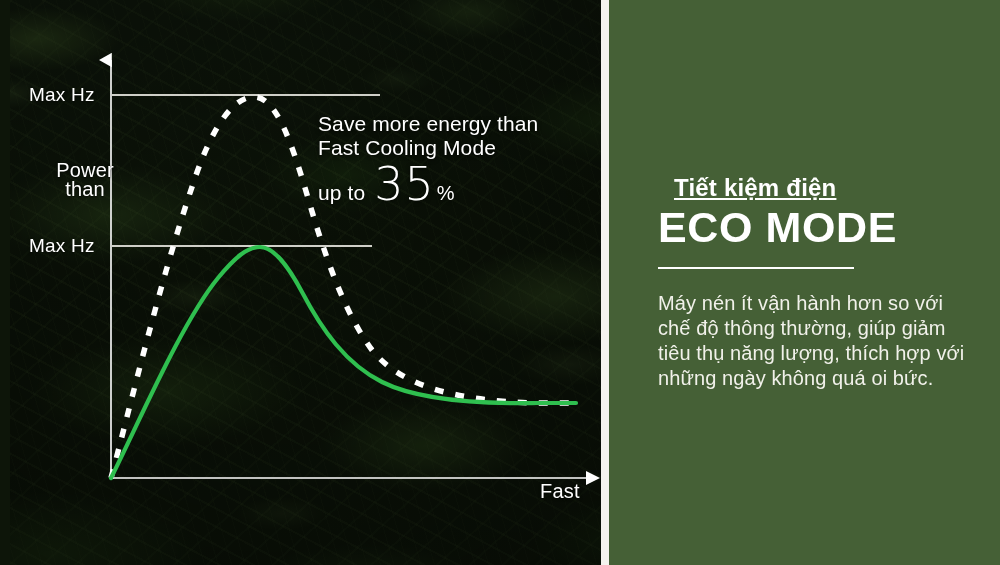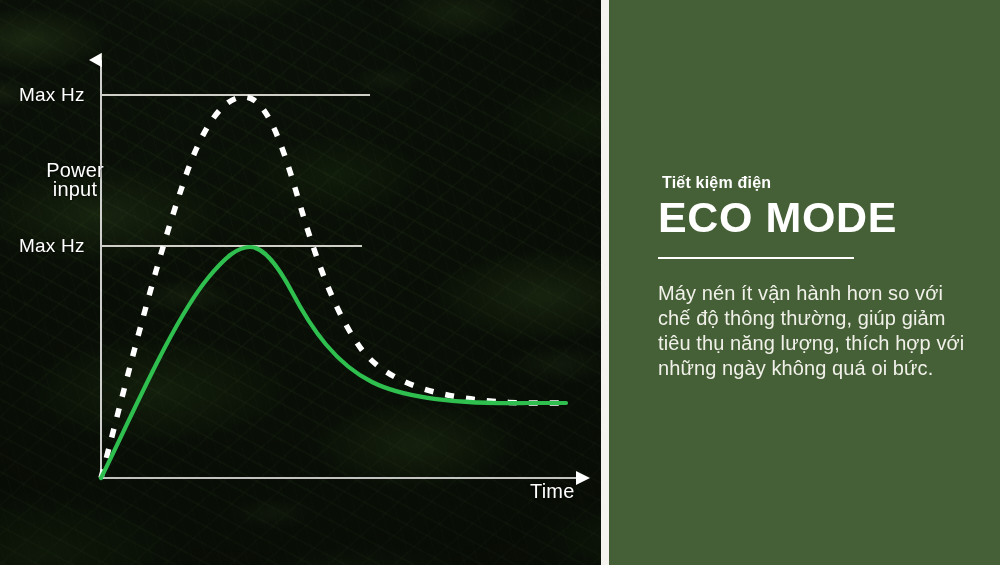--- a/index.html
+++ b/index.html
@@ -5,21 +5,21 @@
   html,body{margin:0;padding:0;}
   body{
     width:1000px;height:565px;overflow:hidden;
     font-family:"Liberation Sans","DejaVu Sans",sans-serif;
     background:#0d1509;
   }
   .stage{position:relative;width:1000px;height:565px;overflow:hidden;}
 
   
   .left-panel{
-    position:absolute;left:0;top:0;width:601px;height:565px;overflow:hidden;
+    position:absolute;left:10px;top:0;width:601px;height:565px;overflow:hidden;
     background:#1d4ed8;
   }
   
   .leaf-bg{position:absolute;inset:0;}
   .leaf-bg .l{position:absolute;inset:-10%;}
   .l1{
     background:
       radial-gradient(ellipse 120px 46px at 12% 14%, rgba(86,126,54,.85), rgba(86,126,54,0) 70%),
       radial-gradient(ellipse 150px 52px at 40% 6%, rgba(58,94,38,.85), rgba(58,94,38,0) 72%),
       radial-gradient(ellipse 100px 40px at 72% 10%, rgba(74,112,48,.75), rgba(74,112,48,0) 70%),
@@ -88,21 +88,21 @@
     position:absolute;left:601px;top:0;width:8px;height:565px;background:#f4f3ee;
   }
 
   
   .right-panel{
     position:absolute;left:609px;top:0;width:391px;height:565px;
     background:#456036;
   }
   .rp-inner{position:absolute;left:49px;top:174px;width:315px;}
   .kicker{
-    color:#ffffff;font-size:16px;font-weight:bold;letter-spacing:.2px;margin:0 0 6px 4px;
+    color:#ffffff;font-size:24px;font-weight:bold;letter-spacing:.2px;margin:0 0 6px 16px;text-decoration:underline;
   }
   .headline{
     color:#ffffff;font-size:43px;font-weight:bold;letter-spacing:.6px;margin:0;
     line-height:38px;
   }
   .hr{width:196px;height:2px;background:#ffffff;margin:21px 0 22px 0;}
   .body-copy{
     color:#f1f1ea;font-size:20px;line-height:25px;letter-spacing:.1px;margin:0;
   }
 </style>
@@ -144,25 +144,34 @@
       <path fill="none" stroke="#2FBF4F" stroke-width="4.2" stroke-linecap="round" d="M101,478 C130,420 172,322 208,278 C226,256 238,247 250,247
                C264,247 278,266 292,292 C312,330 336,364 372,382
                C412,402 480,404 530,403 L566,403"></path>
     </svg>
 
     <div class="axis-label" id="lbl-maxhz-top">Max Hz</div>
     <div class="axis-label" id="lbl-maxhz-bottom">Max Hz</div>
 
     <div class="axis-label" id="lbl-power">
       <div>Power</div>
-      <div>input</div>
+      <div>than</div>
     </div>
 
-    <div class="axis-label" id="lbl-time">Time</div>
+    <div class="axis-label" id="lbl-time">Fast</div>
 
+    <div class="callout">
+      <div class="line">Save more energy than</div>
+      <div class="line">Fast Cooling Mode</div>
+      <div class="pct-row">
+        <span class="upto">up to</span>
+        <span class="big">35</span>
+        <span class="pct">%</span>
+      </div>
+    </div>
   </div>
 
   <div class="divider-strip"></div>
 
   <div class="right-panel">
     <div class="rp-inner">
       <p class="kicker">Tiết kiệm điện</p>
       <h1 class="headline">ECO MODE</h1>
       <div class="hr"></div>
       <p class="body-copy">Máy nén ít vận hành hơn so với chế độ thông thường, giúp giảm tiêu thụ năng lượng, thích hợp với những ngày không quá oi bức.</p>

